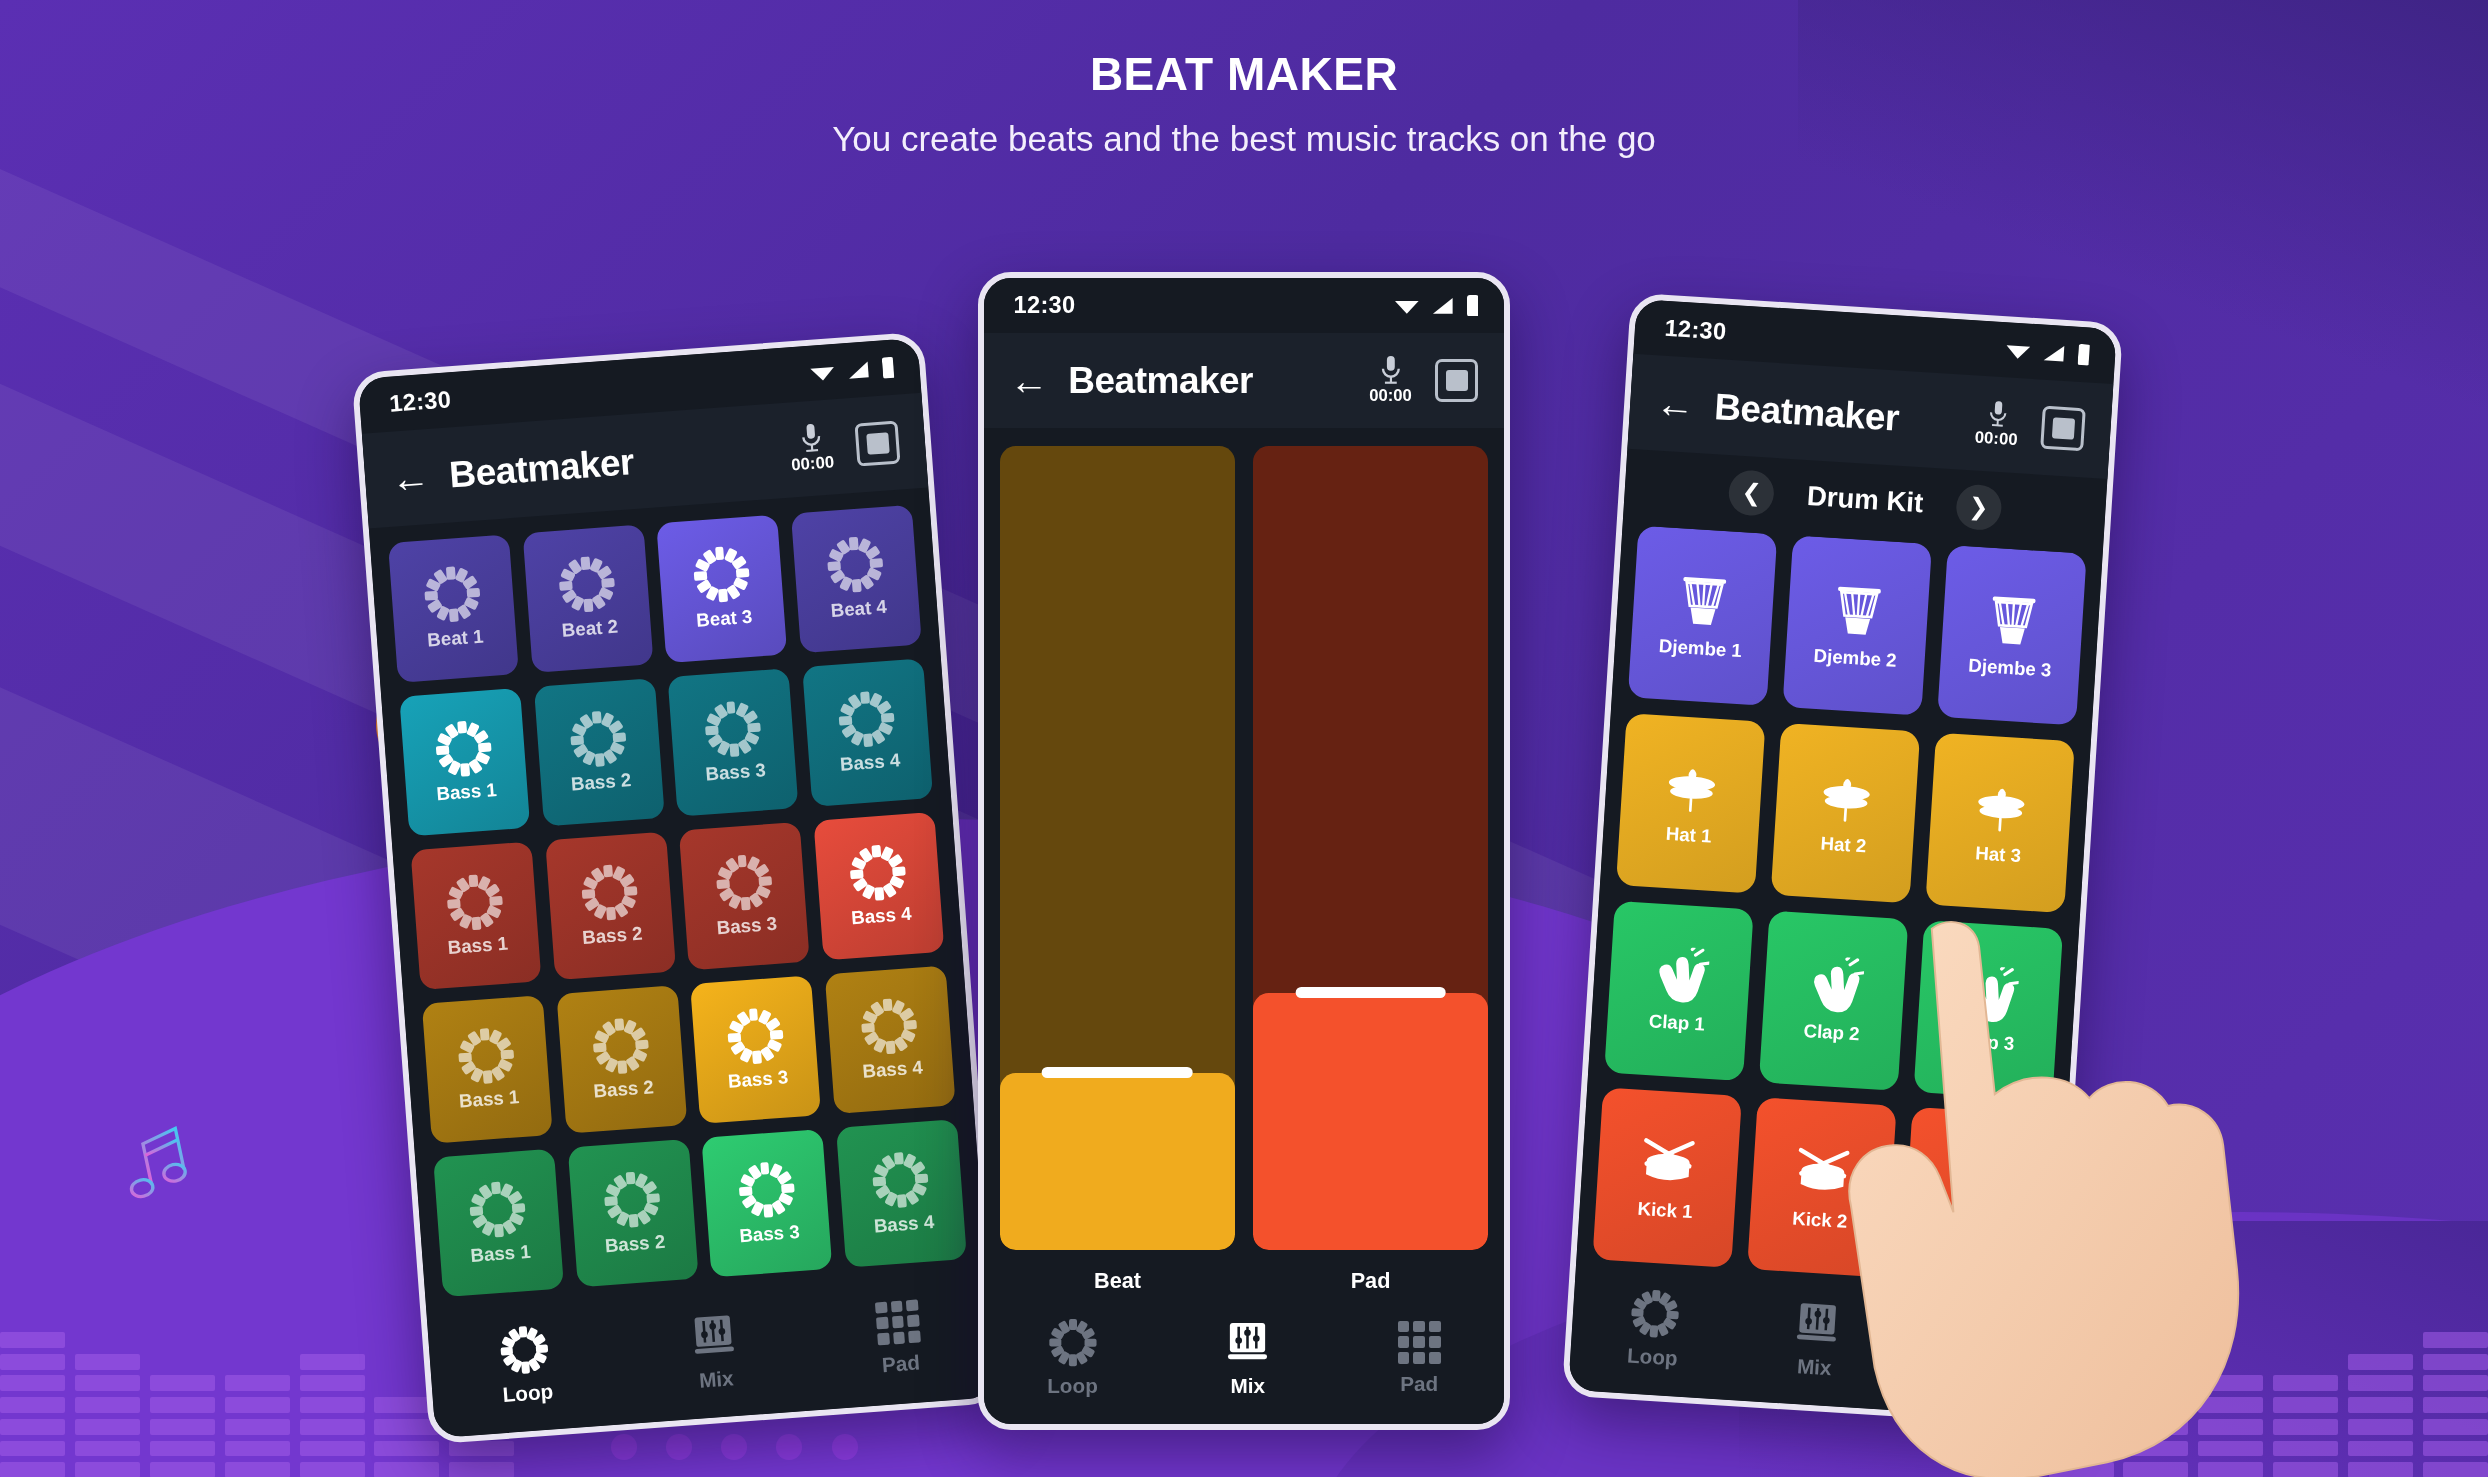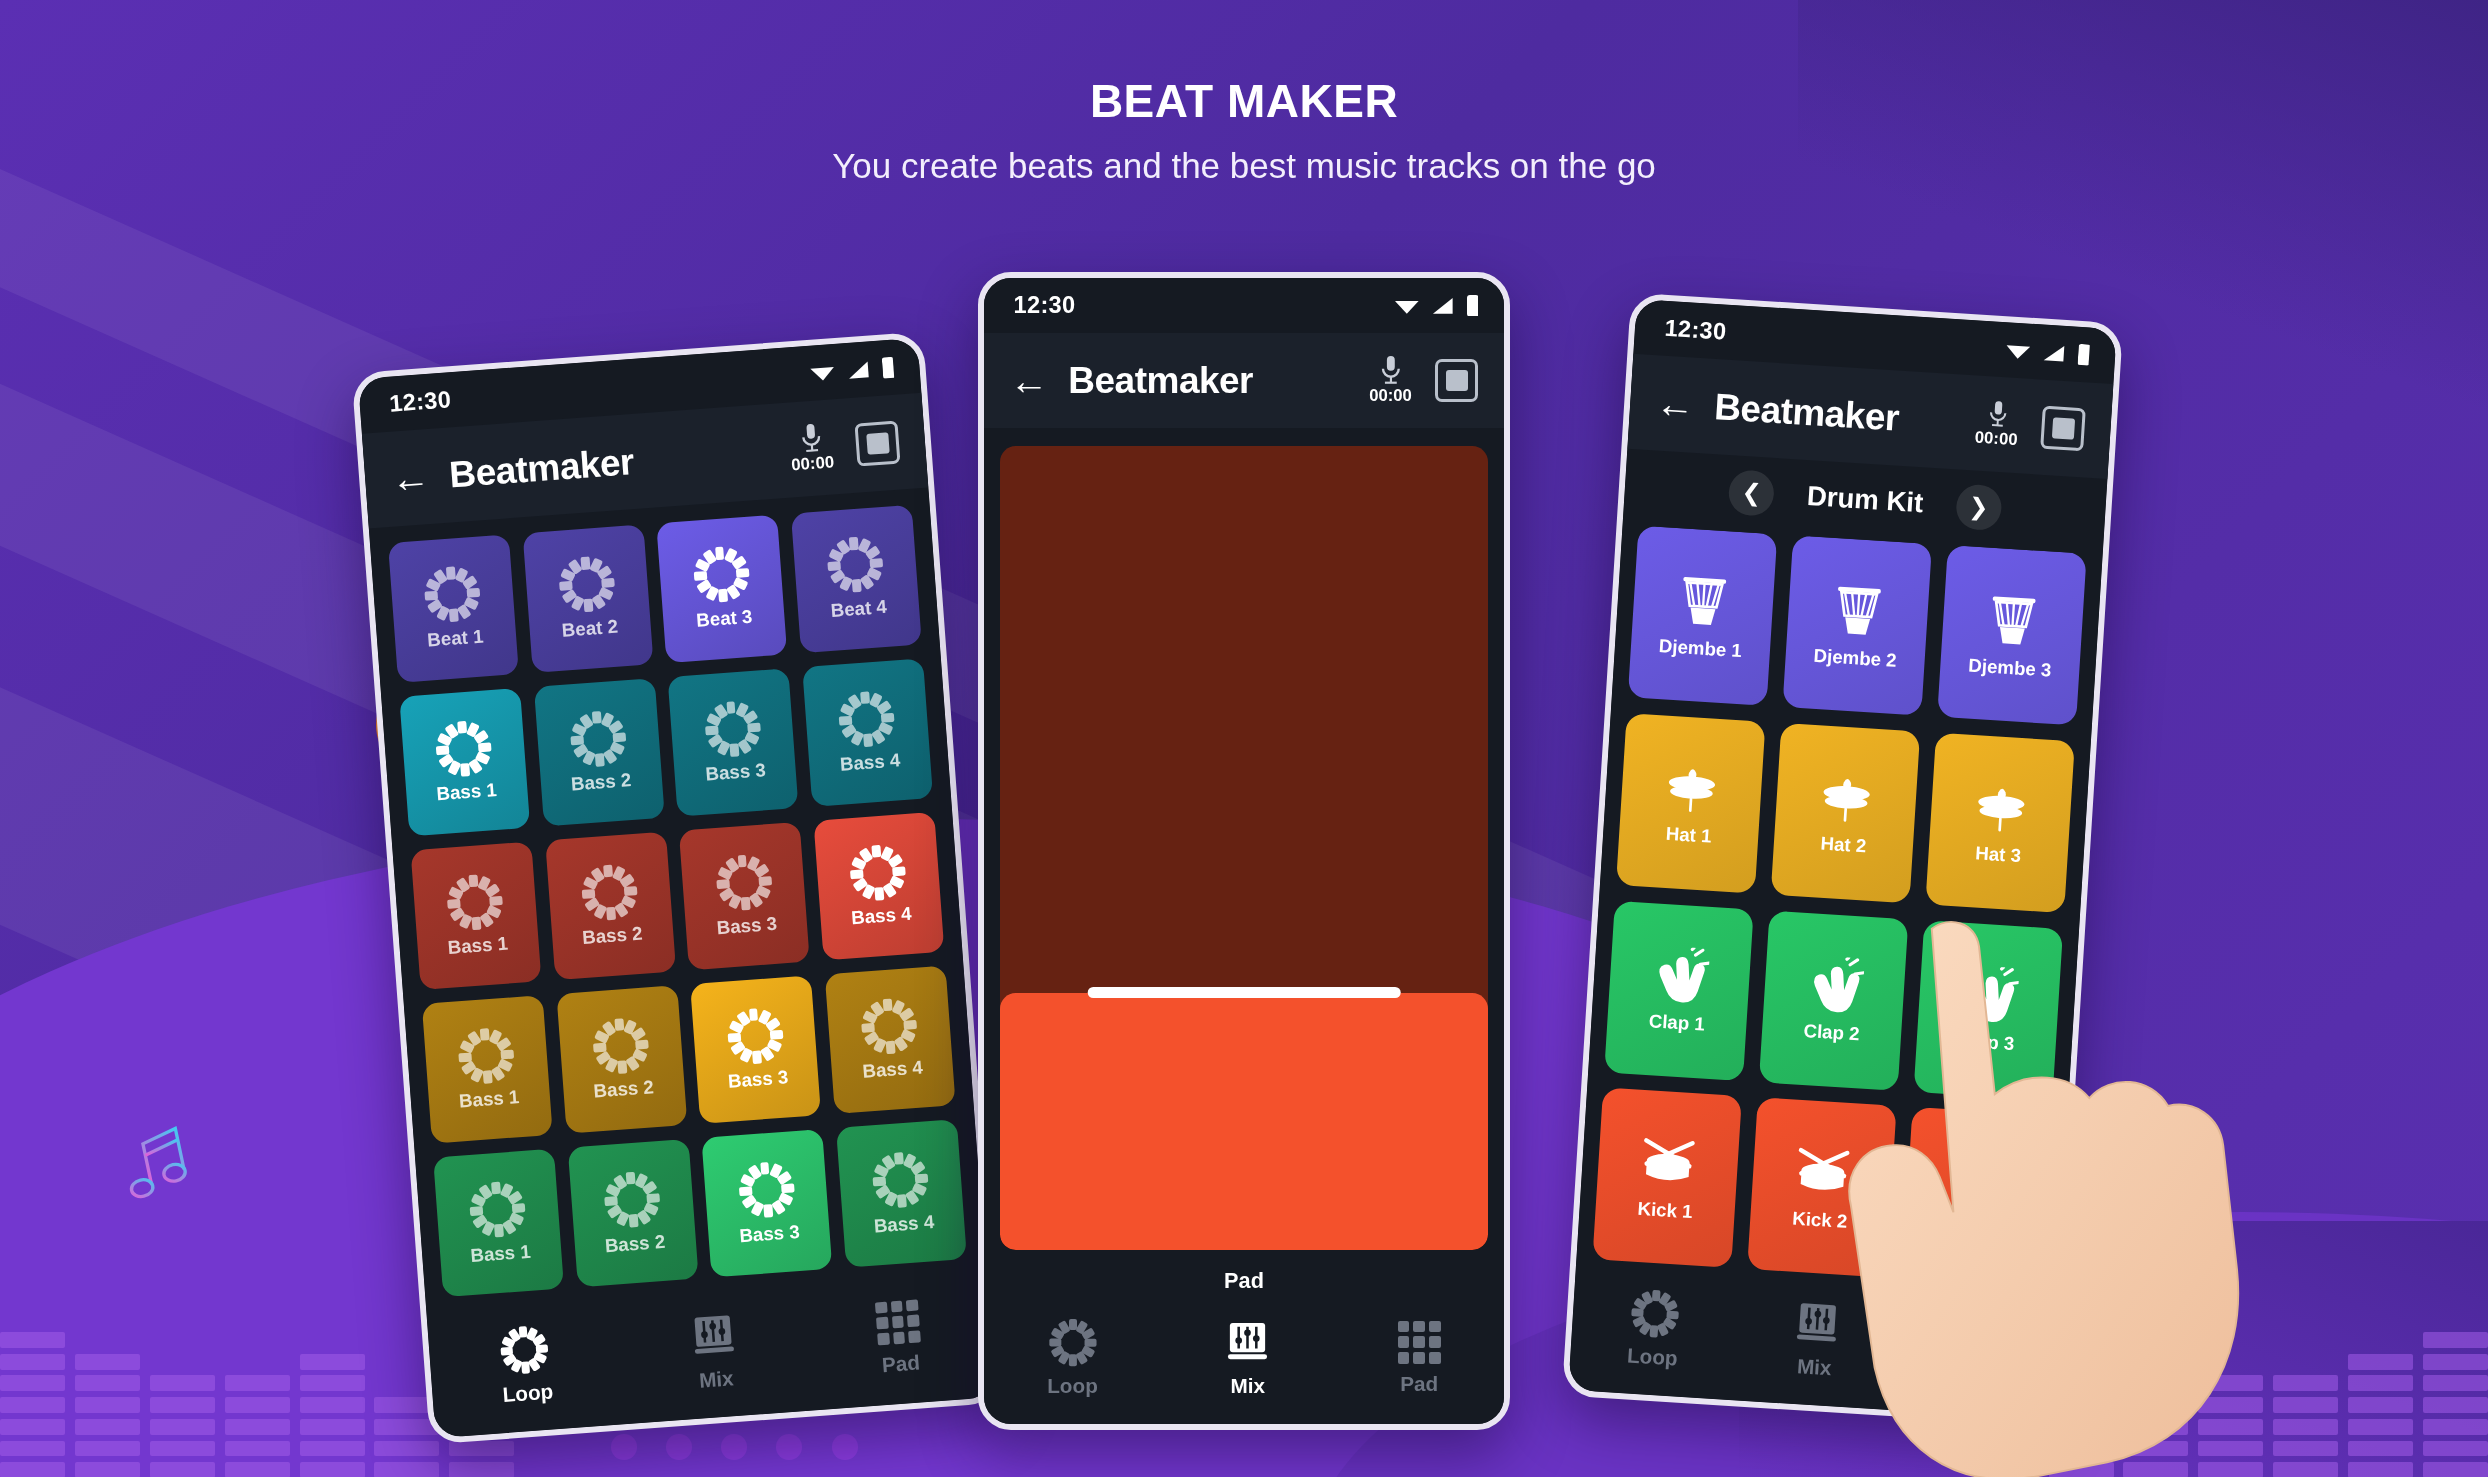--- a/index.html
+++ b/index.html
@@ -103,21 +103,21 @@
   .navitem.on { color:#fff; }
   .navitem .nlbl { font-size:20.7px; font-weight:700; }
   .nav-loop { width:47px; height:47px; position:relative; }
   .nav-loop i { position:absolute; left:50%; top:0; width:7.9px; height:11.8px; border-radius:2px;
                 background:currentColor; transform-origin:50% 23.6px; margin-left:-3.9px; }
   .nav-mix { width:47px; height:47px; }
   .nav-pad { width:43px; height:43px; display:grid; grid-template-columns:repeat(3,1fr); grid-template-rows:repeat(3,1fr); gap:3.9px;}
   .nav-pad i { background:currentColor; border-radius:2px; display:block; }
 
   
-  #header { position:absolute; left:0; right:0; top:0; text-align:center; padding-top:74px; color:#fff; }
+  #header { position:absolute; left:0; right:0; top:0; text-align:center; padding-top:47px; color:#fff; }
   #header h1 { font-size:46px; font-weight:700; letter-spacing:0.5px; }
   #header p { font-size:35px; font-weight:400; margin-top:17.7px; color:#f3eefc; }
 
   
   #hand { position:absolute; left:1837px; top:911px; width:414px; height:571px; z-index:40; }
 </style>
 </head>
 <body>
 
 <div id="bg">
@@ -727,20 +727,27 @@
           </svg>
         <span class="mic-time">00:00</span>
       </span>
       <span class="stop-btn">
           <i></i>
         </span>
     </div>
     <div class="body" style="padding:17.7px 15.8px 2px;">
       <div class="mixer" id="mixer">
           <div class="chan">
+            <div class="track" style="background:rgb(101,72,13)">
+              <div class="fill" style="height:22%;background:linear-gradient(180deg,#f0ab1e 0%,rgb(240,171,30) 100%)"></div>
+              <div class="knob" style="bottom:calc(22% - 4.9px)"></div>
+            </div>
+            <div class="clabel">Beat</div>
+          </div>
+          <div class="chan">
             <div class="track" style="background:rgb(102,34,18)">
               <div class="fill" style="height:32%;background:linear-gradient(180deg,#f4512c 0%,rgb(244,81,44) 100%)"></div>
               <div class="knob" style="bottom:calc(32% - 4.9px)"></div>
             </div>
             <div class="clabel">Pad</div>
           </div>
         </div>
     </div>
     <div class="navbar" id="nav-center">
         <div class="navitem">

